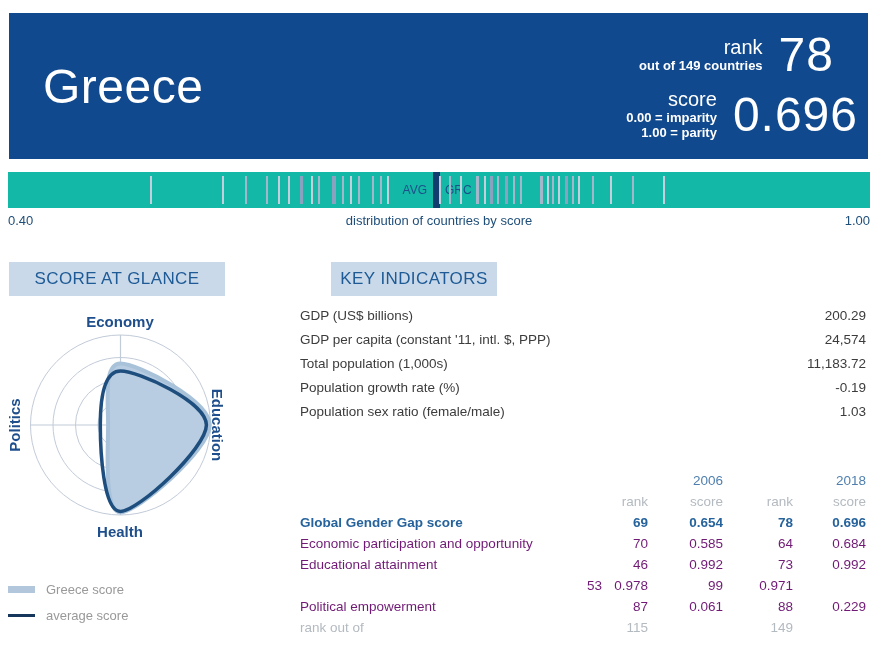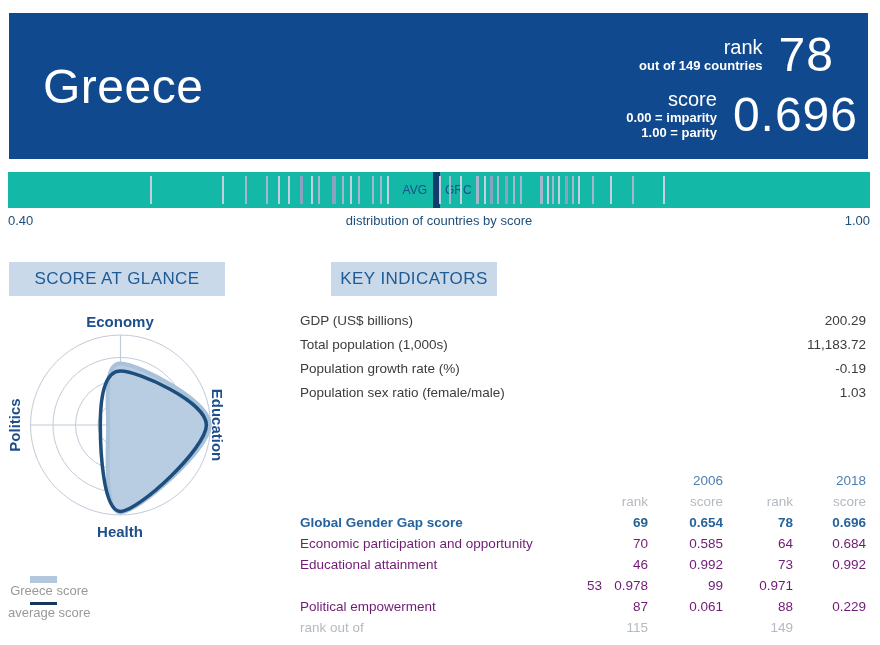--- a/index.html
+++ b/index.html
@@ -29,29 +29,29 @@
   .chip { position: absolute; top: 262px; height: 34px; background: #c9d9e9; color: #1d5a96; font-size: 17px; letter-spacing: 0.4px; display: flex; align-items: center; justify-content: center; }
   .chip-glance { left: 9px; width: 216px; }
   .chip-key { left: 303px; width: 166px; margin-left: 28px; }
 
   
   #radar { position: absolute; left: 0; top: 300px; }
   .radar-label { font-size: 15px; font-weight: bold; fill: #1e4f8c; }
 
   
   .legend { position: absolute; left: 8px; top: 576px; }
-  .legend-item { display: flex; align-items: center; height: 26px; flex-direction: column; }
+  .legend-item { display: flex; align-items: center; height: 26px; }
   .legend-swatch { width: 27px; margin-right: 11px; }
   .swatch-country { height: 7px; background: #b3c7dc; }
   .swatch-average { height: 3px; background: #17365c; }
   .legend-text { font-size: 13px; color: #999999; }
 
   
   .ki-rows { position: absolute; left: 300px; top: 308px; width: 566px; }
-  .ki-row { display: flex; justify-content: space-between; align-items: center; height: 24px; font-size: 13.5px; color: #3c3c3c; }
+  .ki-row { display: flex; justify-content: space-between; align-items: flex-start; height: 24px; font-size: 13.5px; color: #3c3c3c; }
 
   
   .sub-table { position: absolute; left: 300px; top: 470px; width: 566px; }
   .t-row { display: grid; grid-template-columns: 302px 46px 75px 70px 73px; height: 21px; align-items: center; font-size: 13.5px; }
   .t-cell { text-align: right; }
   .t-label { text-align: left; }
   .t-years { color: #4f7fae; }
   .t-subhead { color: #b3bac0; }
   .t-main { color: #26639c; font-weight: bold; }
   .t-normal { color: #701a75; }
@@ -157,20 +157,24 @@
         <span class="legend-text">average score</span>
       </div>
     </div>
 
   <div class="ki-rows" id="ki-rows">
       <div class="ki-row">
         <span>GDP (US$ billions)</span>
         <span>200.29</span>
       </div>
       <div class="ki-row">
+        <span>GDP per capita (constant '11, intl. $, PPP)</span>
+        <span>24,574</span>
+      </div>
+      <div class="ki-row">
         <span>Total population (1,000s)</span>
         <span>11,183.72</span>
       </div>
       <div class="ki-row">
         <span>Population growth rate (%)</span>
         <span>-0.19</span>
       </div>
       <div class="ki-row">
         <span>Population sex ratio (female/male)</span>
         <span>1.03</span>

